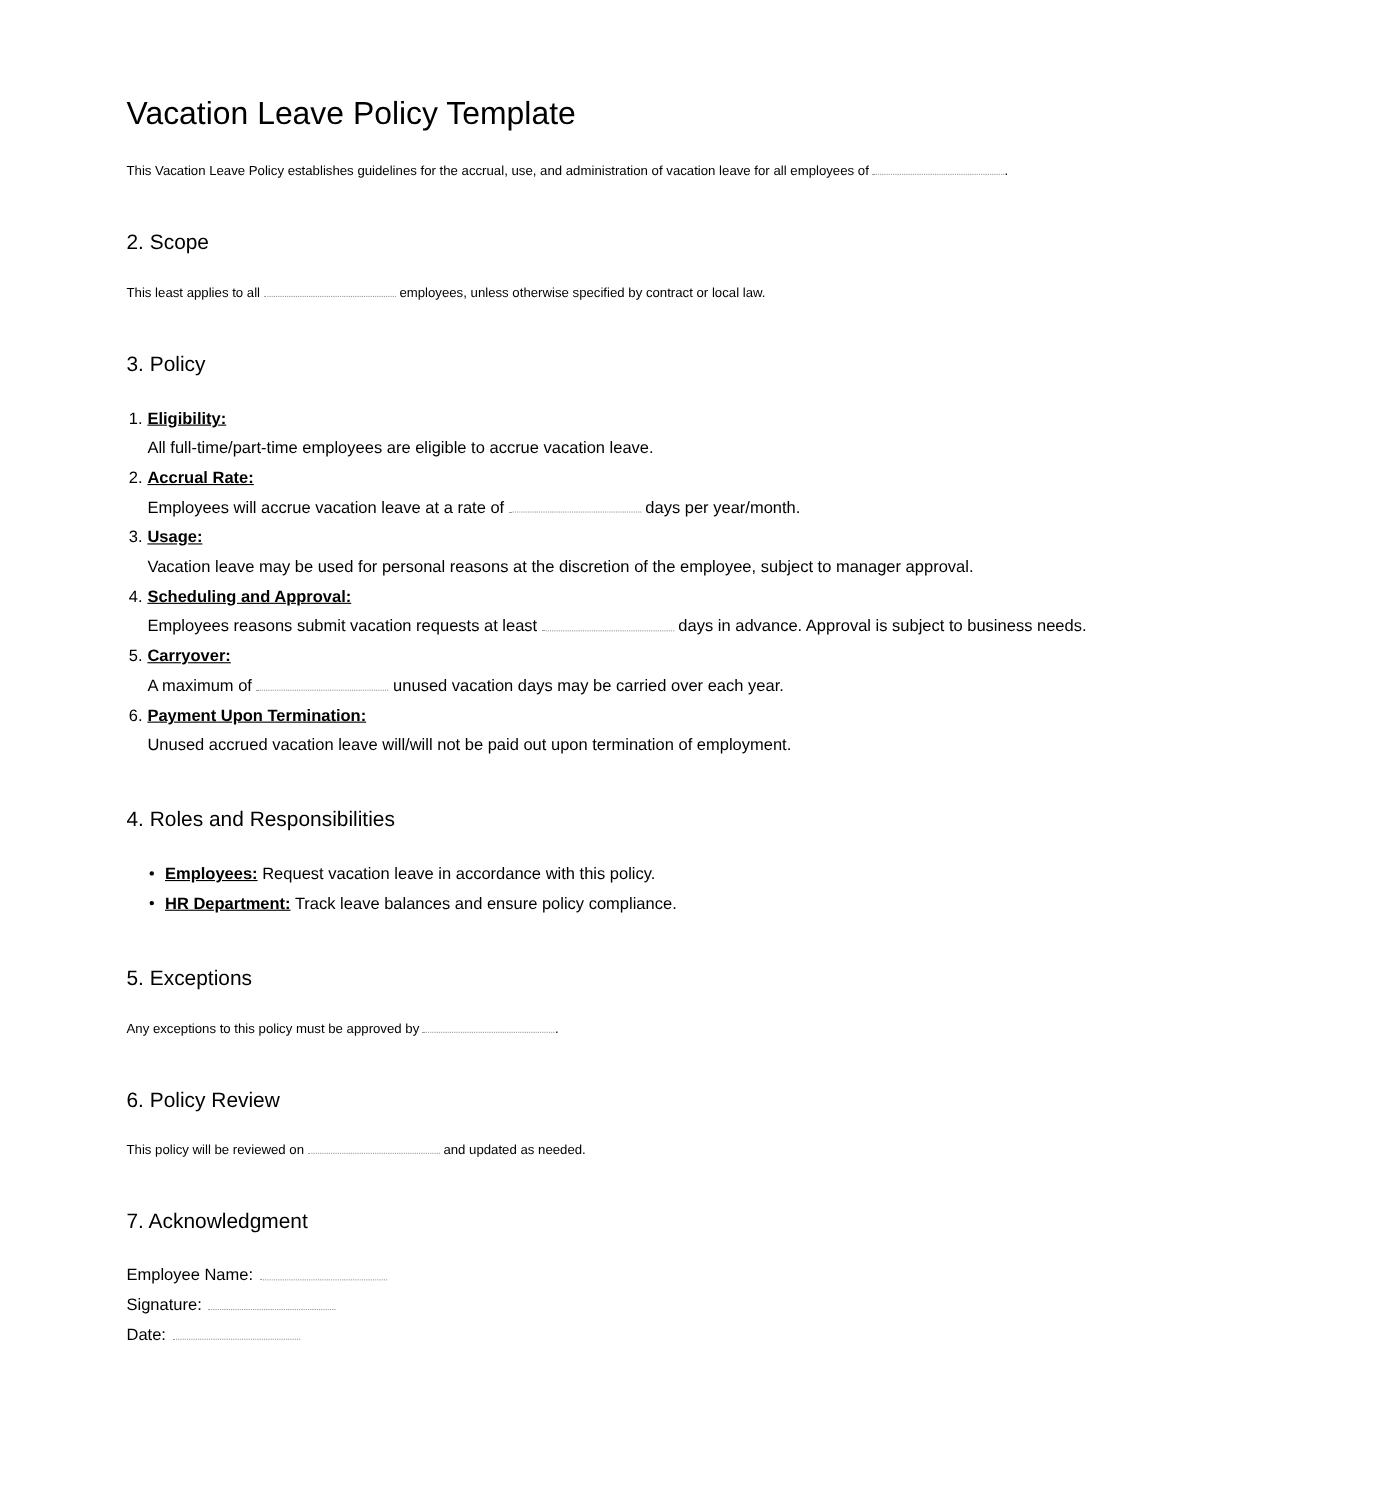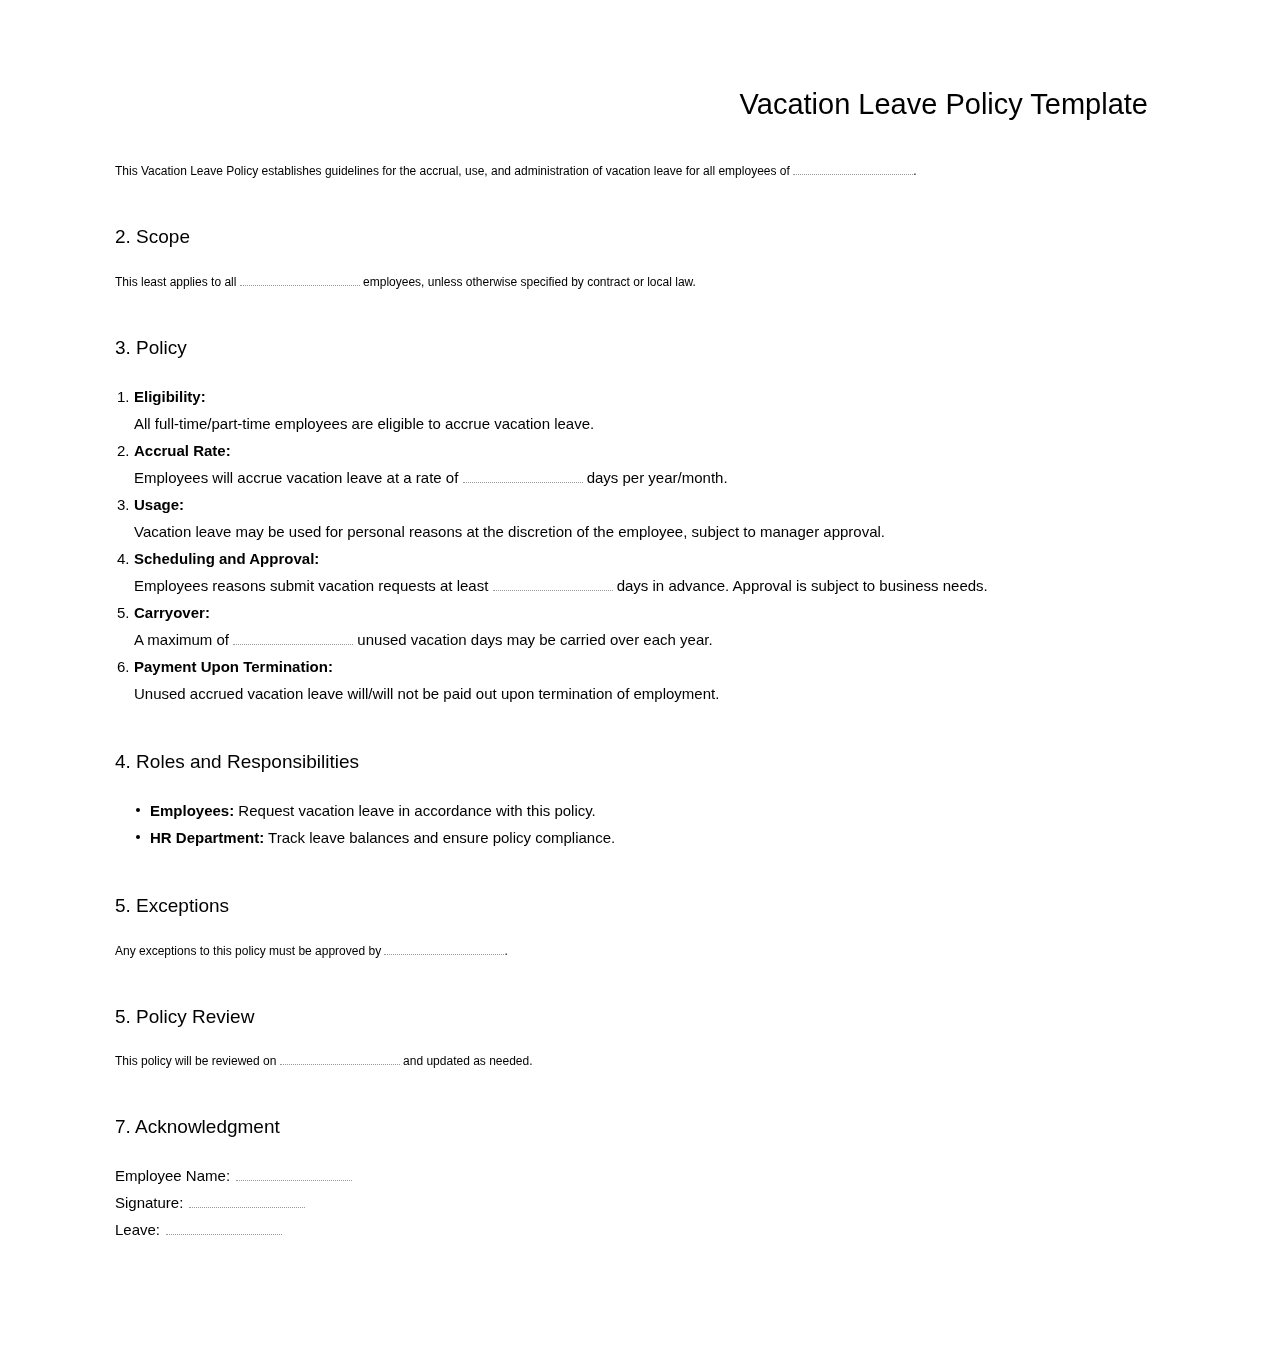--- a/index.html
+++ b/index.html
@@ -13,38 +13,37 @@
     width: 1263px;
     min-height: 1369px;
     box-sizing: border-box;
     padding: 88px 115px 80px 115px;
     background: #ffffff;
   }
   h1.doc-title {
     font-size: 29px;
     font-weight: 400;
     line-height: 1.15;
-    margin: 0 0 40px 0;
+    margin: 0 0 24px 0;
     color: #000000;
-    text-align: right;
   }
   h2.sec-heading {
     font-size: 19px;
     font-weight: 400;
     line-height: 1.2;
     margin: 44px 0 23px 0;
     color: #000000;
   }
   p.body-par {
     font-size: 12px;
     line-height: 21px;
     margin: 0;
     color: #000000;
   }
-  .term { font-weight: 700; }
+  .term { font-weight: 700; text-decoration: underline; }
   .blank {
     display: inline-block;
     width: 120px;
     height: 12px;
     border-bottom: 1px dotted #999999;
   }
   .olist { margin: 0; }
   .oitem {
     position: relative;
     padding-left: 19px;
@@ -134,23 +133,23 @@
         <div class="ulist">
           <div class="uitem"><span class="bullet"></span><span class="term">Employees:</span><span> Request vacation leave in accordance with this policy.</span></div>
           <div class="uitem"><span class="bullet"></span><span class="term">HR Department:</span><span> Track leave balances and ensure policy compliance.</span></div>
         </div>
       </section>
       <section>
         <h2 class="sec-heading">5. Exceptions</h2>
         <p class="body-par"><span>Any exceptions to this policy must be approved by </span><span class="blank"></span><span>.</span></p>
       </section>
       <section>
-        <h2 class="sec-heading">5. Policy Review</h2>
+        <h2 class="sec-heading">6. Policy Review</h2>
         <p class="body-par"><span>This policy will be reviewed on </span><span class="blank"></span><span> and updated as needed.</span></p>
       </section>
       <section>
         <h2 class="sec-heading">7. Acknowledgment</h2>
         <div class="field-line"><span>Employee Name:</span><span class="blank"></span></div>
         <div class="field-line"><span>Signature:</span><span class="blank"></span></div>
-        <div class="field-line"><span>Leave:</span><span class="blank"></span></div>
+        <div class="field-line"><span>Date:</span><span class="blank"></span></div>
       </section>
     </main>
 </div>
 
 </body></html>

